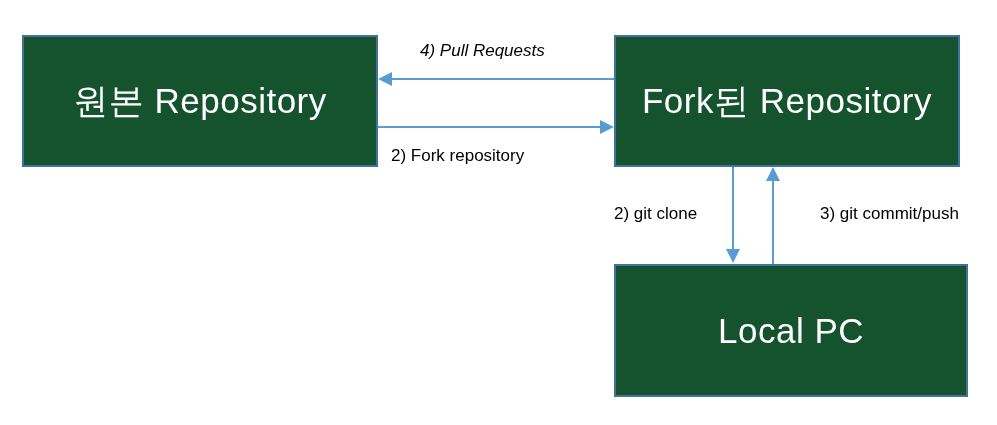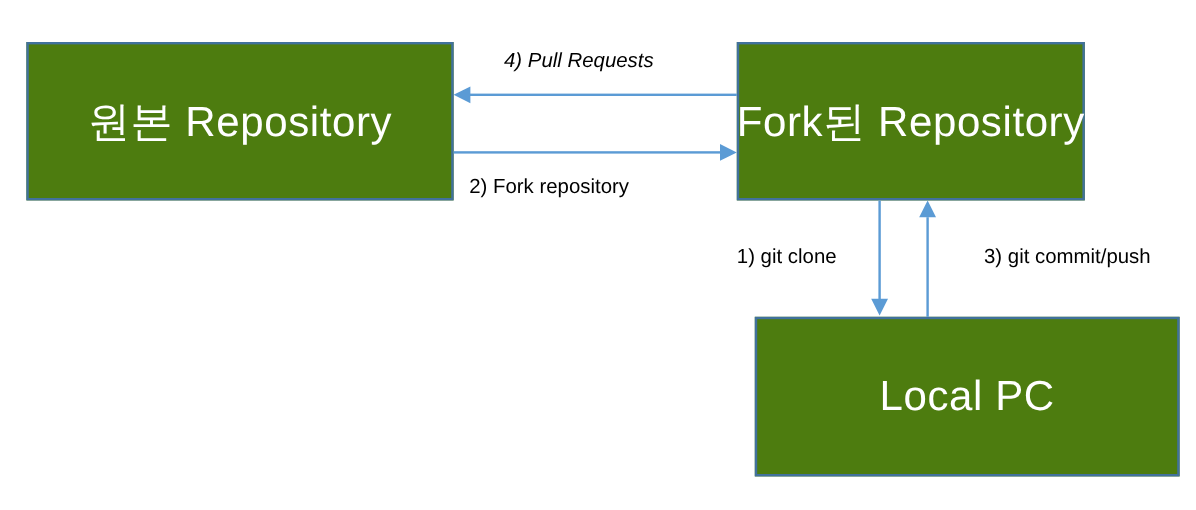--- a/index.html
+++ b/index.html
@@ -13,32 +13,32 @@
     width: 997px;
     height: 425px;
     background: #ffffff;
     overflow: hidden;
   }
   .node {
     position: absolute;
     display: flex;
     align-items: center;
     justify-content: center;
-    background: #4d7c0f;
+    background: #14532d;
     border: 2px solid #41719c;
     box-sizing: border-box;
     color: #ffffff;
     font-size: 35px;
     font-weight: 400;
     letter-spacing: 0.5px;
     white-space: nowrap;
   }
   #node-original-repo { left: 22px;  top: 35px;  width: 356px; height: 132px; }
-  #node-forked-repo   { left: 614px; top: 35px;  width: 290px; height: 132px; }
-  #node-local-pc      { left: 614px; top: 264px; width: 354px; height: 133px; margin-left: 15px; }
+  #node-forked-repo   { left: 614px; top: 35px;  width: 346px; height: 132px; }
+  #node-local-pc      { left: 614px; top: 264px; width: 354px; height: 133px; }
 
   .edge-line {
     position: absolute;
     background: #5b9bd5;
   }
   .edge-line.h { height: 2px; }
   .edge-line.v { width: 2px; }
 
   .arrowhead {
     position: absolute;
@@ -114,19 +114,19 @@
   <div class="edge-line h" id="line-pull-requests"></div>
   <div class="arrowhead left" id="head-pull-requests"></div>
   <div class="edge-label" id="label-pull-requests">4) Pull Requests</div>
 
   <div class="edge-line h" id="line-fork-repo"></div>
   <div class="arrowhead right" id="head-fork-repo"></div>
   <div class="edge-label" id="label-fork-repo">2) Fork repository</div>
 
   <div class="edge-line v" id="line-git-clone"></div>
   <div class="arrowhead down" id="head-git-clone"></div>
-  <div class="edge-label" id="label-git-clone">1) git clone</div>
+  <div class="edge-label" id="label-git-clone">2) git clone</div>
 
   <div class="edge-line v" id="line-commit-push"></div>
   <div class="arrowhead up" id="head-commit-push"></div>
   <div class="edge-label" id="label-commit-push">3) git commit/push</div>
 
 </div>
 
 </body></html>

